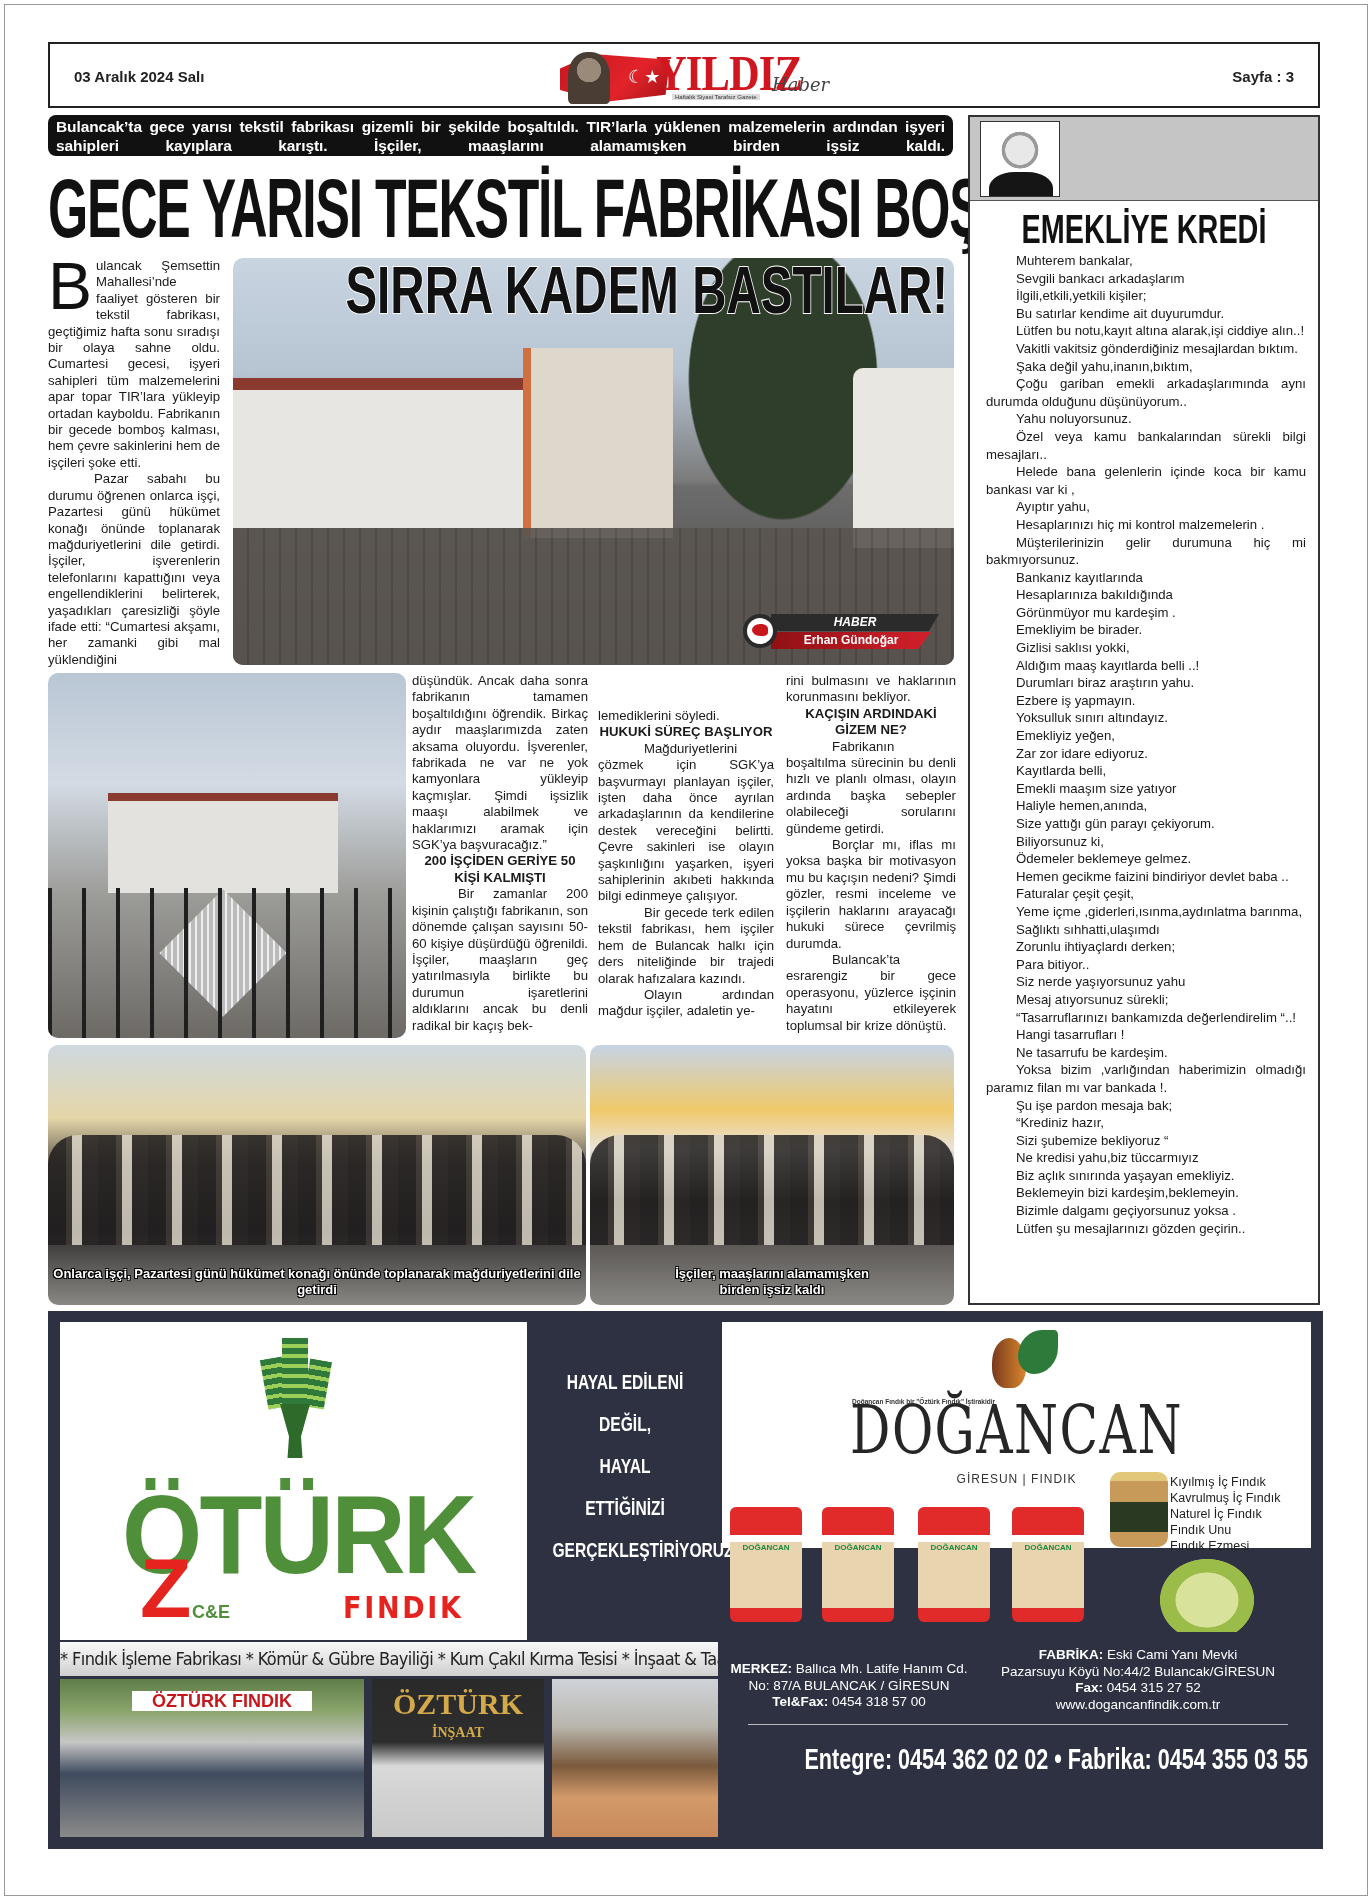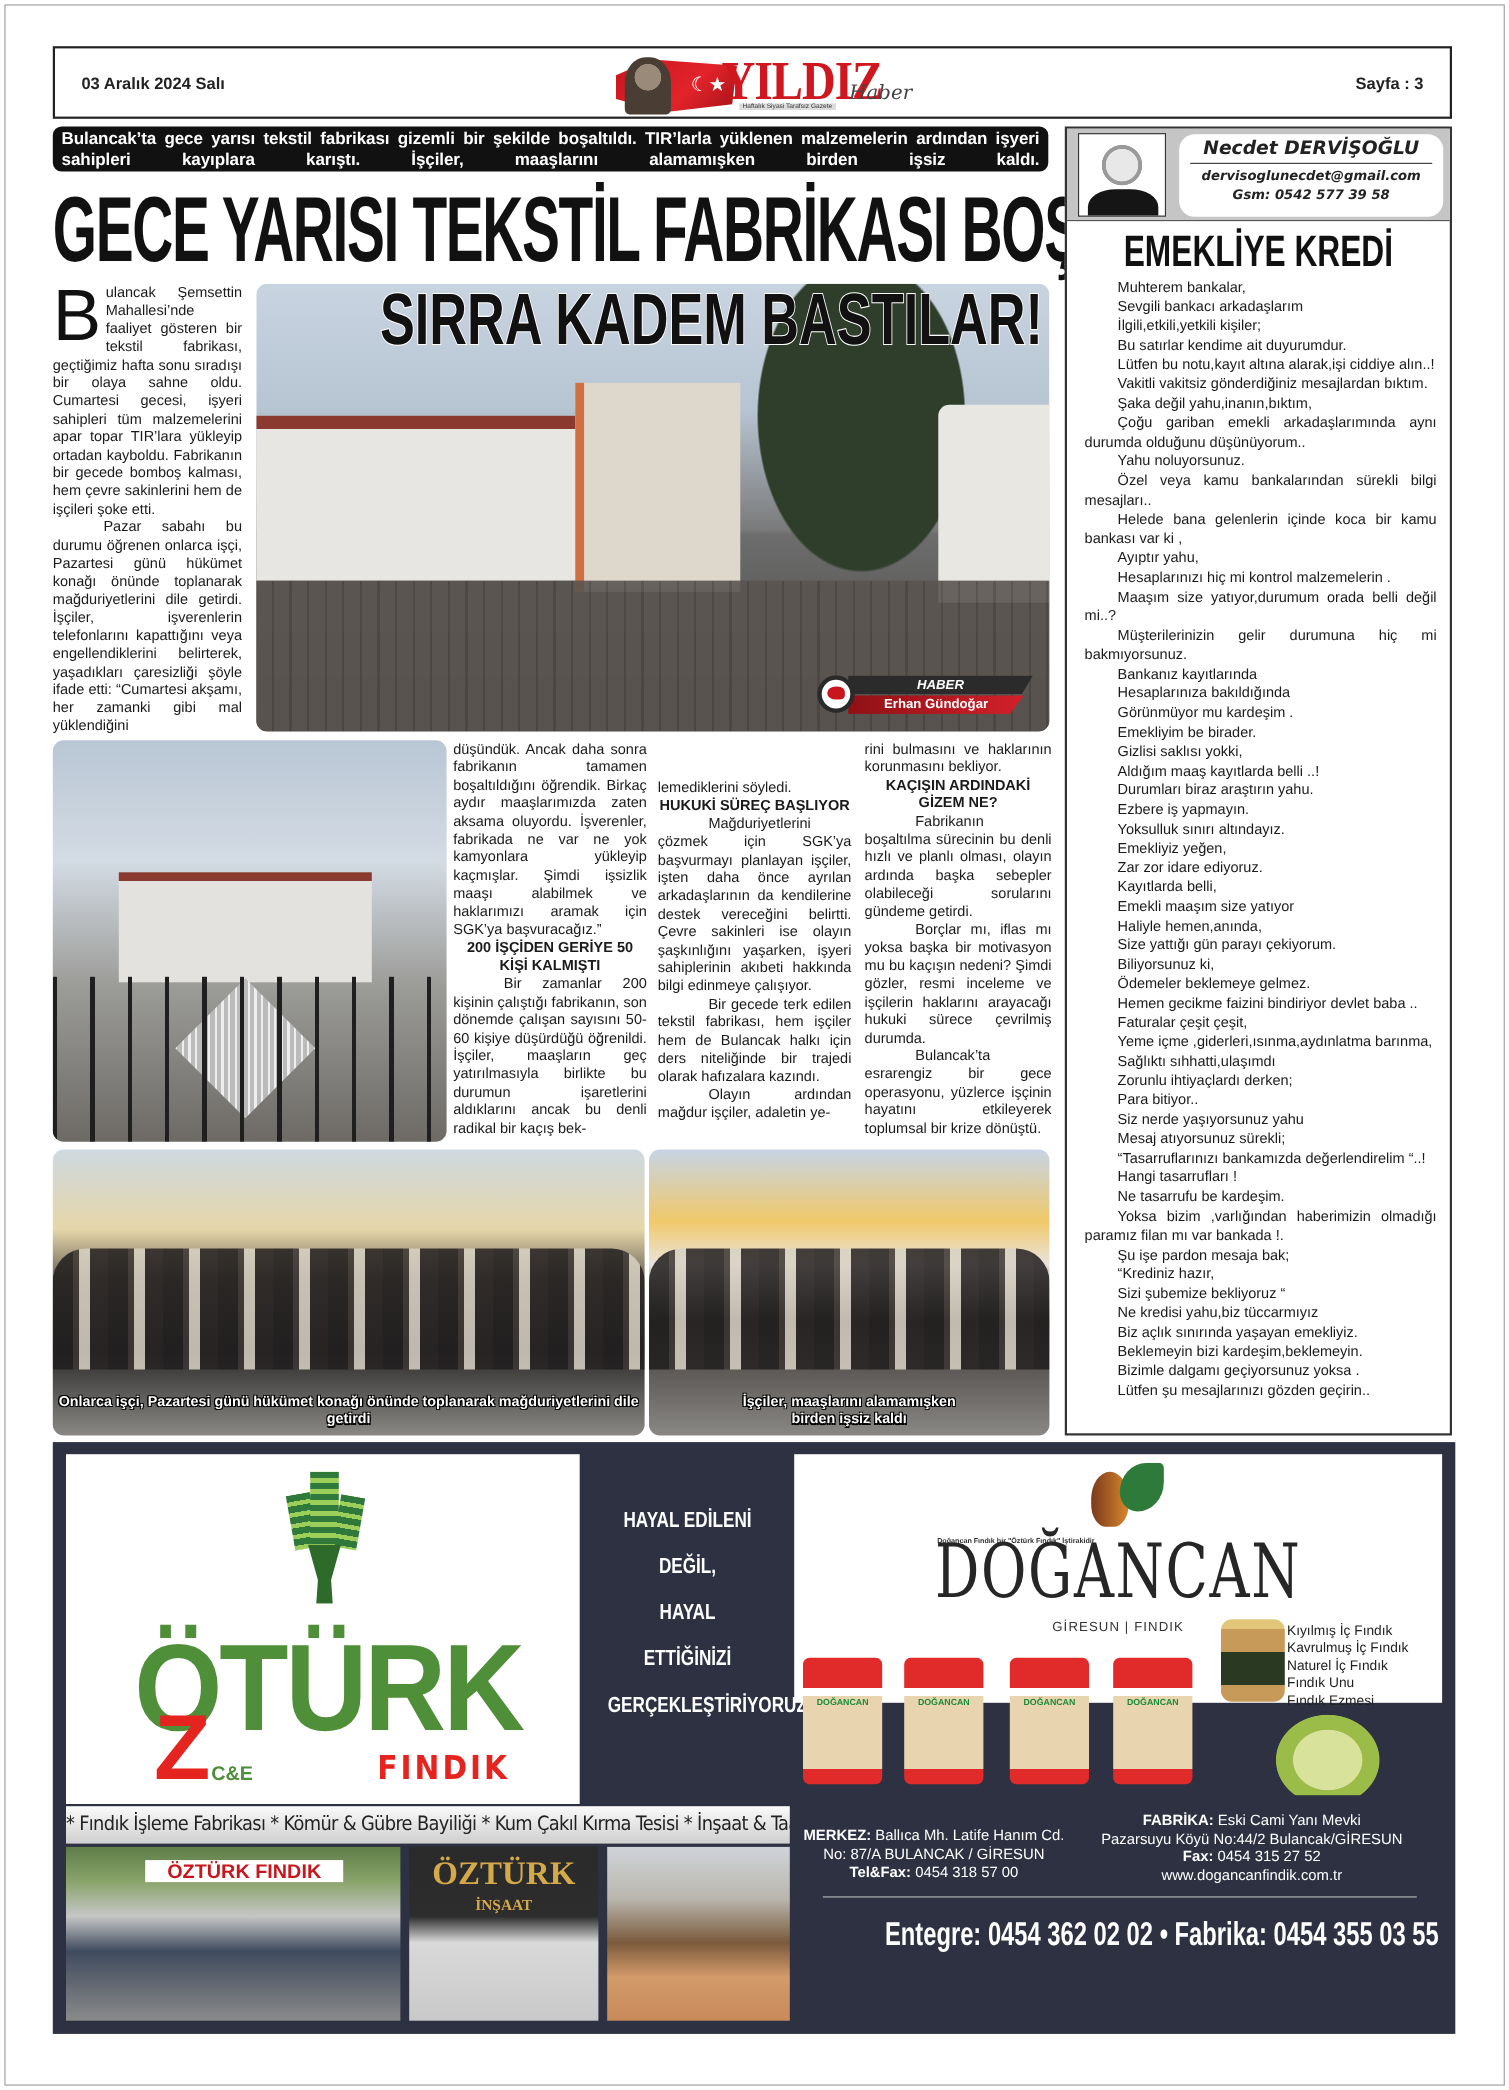--- a/index.html
+++ b/index.html
@@ -190,42 +190,36 @@
   <div class="caption" style="top:221px;">Onlarca işçi, Pazartesi günü hükümet konağı önünde toplanarak mağduriyetlerini dile getirdi</div>
 </div>
 <div class="abs photo photo-crowd2">
   <div class="crowd"></div>
   <div class="caption" style="top:221px; padding:0 80px;">İşçiler, maaşlarını alamamışken birden işsiz kaldı</div>
 </div>
 
 <div class="abs column-box">
   <div class="author-bar">
     <div class="author-photo"></div>
-    <div class="author-card">
-      <div class="name">Necdet DERVİŞOĞLU</div>
-      <div class="mail">dervisoglunecdet@gmail.com</div>
-      <div class="gsm">Gsm: 0542 577 39 58</div>
-    </div>
   </div>
   <div class="col-title">EMEKLİYE KREDİ</div>
   <div class="col-text" id="col-text">
       <p>Muhterem bankalar,</p>
       <p>Sevgili bankacı arkadaşlarım</p>
       <p>İlgili,etkili,yetkili kişiler;</p>
       <p>Bu satırlar kendime ait duyurumdur.</p>
       <p>Lütfen bu notu,kayıt altına alarak,işi ciddiye alın..!</p>
       <p>Vakitli vakitsiz gönderdiğiniz mesajlardan bıktım.</p>
       <p>Şaka değil yahu,inanın,bıktım,</p>
       <p>Çoğu gariban emekli arkadaşlarımında aynı durumda olduğunu düşünüyorum..</p>
       <p>Yahu noluyorsunuz.</p>
       <p>Özel veya kamu bankalarından sürekli bilgi mesajları..</p>
       <p>Helede bana gelenlerin içinde koca bir kamu bankası var ki ,</p>
       <p>Ayıptır yahu,</p>
       <p>Hesaplarınızı hiç mi kontrol malzemelerin .</p>
-      <p>Maaşım size yatıyor,durumum orada belli değil mi..?</p>
       <p>Müşterilerinizin gelir durumuna hiç mi bakmıyorsunuz.</p>
       <p>Bankanız kayıtlarında</p>
       <p>Hesaplarınıza bakıldığında</p>
       <p>Görünmüyor mu kardeşim .</p>
       <p>Emekliyim be birader.</p>
       <p>Gizlisi saklısı yokki,</p>
       <p>Aldığım maaş kayıtlarda belli ..!</p>
       <p>Durumları biraz araştırın yahu.</p>
       <p>Ezbere iş yapmayın.</p>
       <p>Yoksulluk sınırı altındayız.</p>

